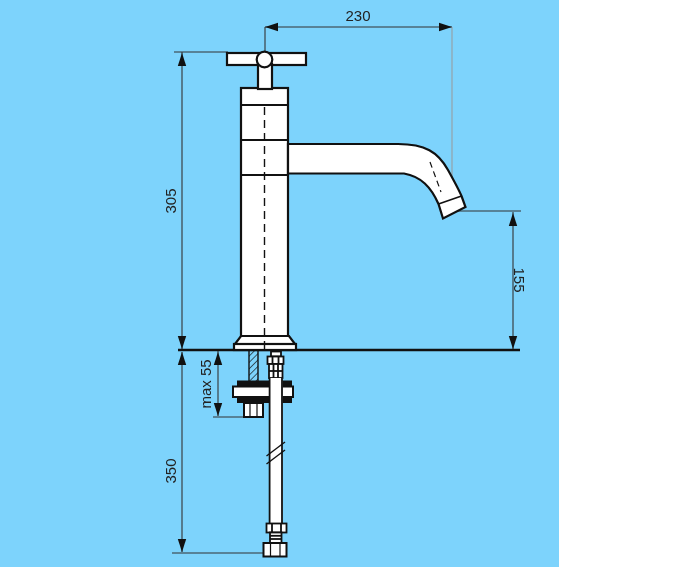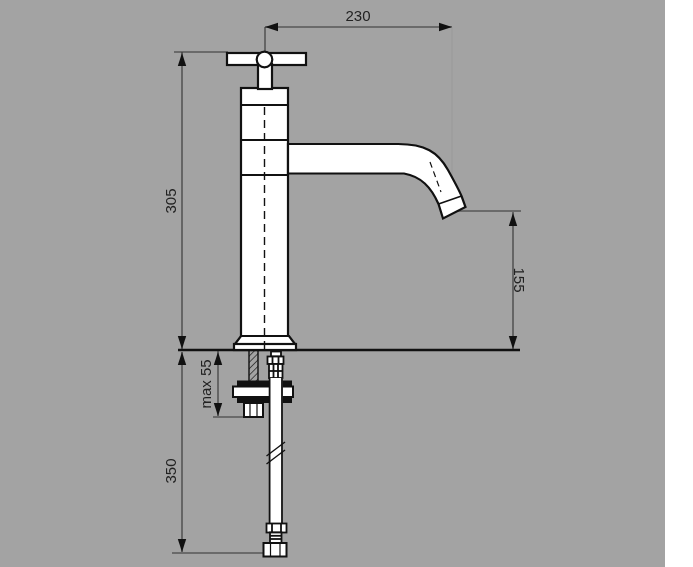--- a/index.html
+++ b/index.html
@@ -3,23 +3,23 @@
 <meta charset="utf-8">
 <style>
   html, body {
     margin: 0;
     padding: 0;
     background: #ffffff;
     font-family: "Liberation Sans", sans-serif;
   }
   .canvas {
     position: relative;
-    width: 665px;
+    width: 559px;
     height: 567px;
-    background: #a3a3a3;
+    background: #7dd3fc;
     overflow: hidden;
   }
   svg text {
     font-family: "Liberation Sans", sans-serif;
     font-size: 15px;
     fill: #222222;
   }
 </style>
 </head>
 <body>

